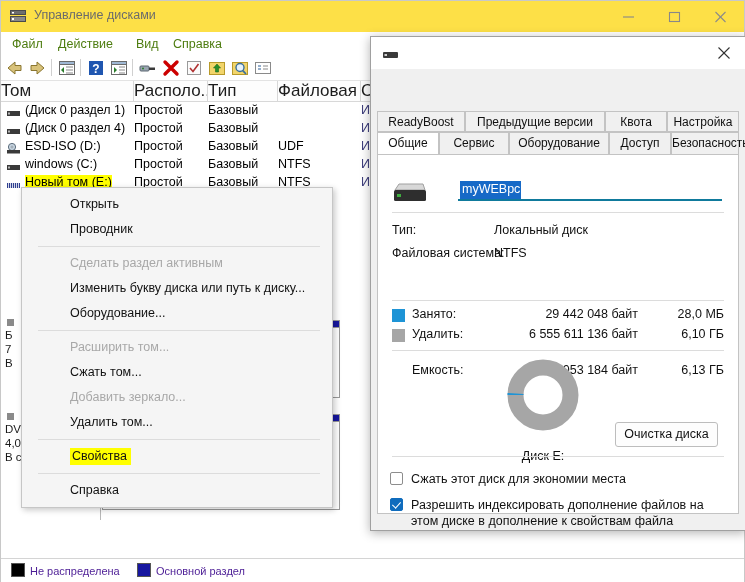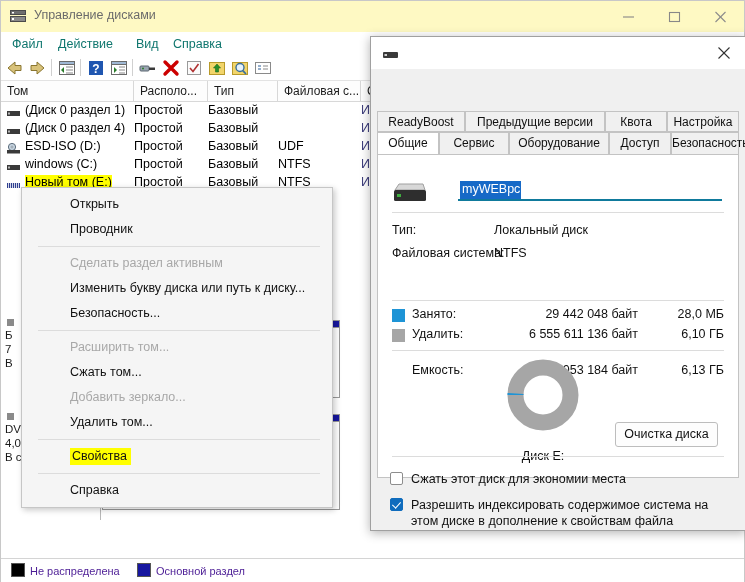--- a/index.html
+++ b/index.html
@@ -23,21 +23,21 @@
     width: 745px; height: 582px;
     background: #ffffff;
     border: 1px solid #c8c8c8;
     box-sizing: border-box;
   }
 
   
   #titlebar {
     position: absolute; left: 0; top: 0;
     width: 743px; height: 31px;
-    background: #fef9c3;
+    background: #fde047;
     box-sizing: border-box;
   }
   #title-icon {
     position: absolute; left: 9px; top: 8px;
     width: 16px; height: 14px;
   }
   #title-text {
     position: absolute; left: 33px; top: 7px;
     font-size: 12.5px; color: #6b6b6b;
     white-space: nowrap;
@@ -53,21 +53,21 @@
   #btn-close { right: 0px; }
 
   
   #menubar {
     position: absolute; left: 0; top: 31px;
     width: 743px; height: 23px;
     background: #ffffff;
   }
   .menu-item {
     position: absolute; top: 3px;
-    font-size: 12.5px; color: #0f766e;
+    font-size: 12.5px; color: #4d7c0f;
     padding: 2px 5px;
     white-space: nowrap;
     cursor: default;
     text-align: center;
   }
   #menu-file { left: 6px; }
   #menu-action { left: 52px; }
   #menu-view { left: 130px; }
   #menu-help { left: 167px; }
 
@@ -92,23 +92,23 @@
   
   #list-header {
     position: absolute; left: 0; top: 80px;
     width: 370px; height: 21px;
     background: #fdfdfd;
     border-bottom: 1px solid #d8d8d8;
     box-sizing: border-box;
   }
   .col-head {
     position: absolute; top: 0; height: 20px;
-    font-size: 12px; color: #1c1c1c;
+    font-size: 17px; color: #1c1c1c;
     line-height: 20px;
-    padding-left: 6px;
+    padding-left: 0;
     box-sizing: border-box;
     border-right: 1px solid #d8d8d8;
     white-space: nowrap;
     overflow: hidden;
     cursor: default;
   }
   
   #list-body {
     position: absolute; left: 0; top: 101px;
     width: 370px; height: 90px;
@@ -280,21 +280,21 @@
   }
   .tab.row1 { top: 0; }
   .tab.row2 { top: 21px; height: 40px; line-height: 21px; }
   .tab.active {
     background: #ffffff;
     border-bottom: 1px solid #ffffff;
     font-weight: normal;
   }
   #tab-pane {
     position: absolute; left: 6px; top: 85px;
-    width: 362px; height: 324px;
+    width: 362px; height: 360px;
     background: #ffffff;
     border: 1px solid #c3c3c3;
     box-sizing: border-box;
   }
 
   
   #drive-icon { position: absolute; left: 15px; top: 27px; width: 34px; height: 22px; }
   #label-input {
     position: absolute; left: 80px; top: 24px;
     width: 264px; height: 22px;
@@ -633,21 +633,21 @@
       <span class="legend-sw" style="background:#1717a0"></span><span>Основной раздел</span>
     </span>
   </div>
 
   <div id="ctx-menu">
     <div class="ctx-item">Открыть</div>
     <div class="ctx-item">Проводник</div>
     <div class="ctx-sep"></div>
     <div class="ctx-item disabled">Сделать раздел активным</div>
     <div class="ctx-item">Изменить букву диска или путь к диску...</div>
-    <div class="ctx-item">Безопасность...</div>
+    <div class="ctx-item">Оборудование...</div>
     <div class="ctx-sep"></div>
     <div class="ctx-item disabled">Расширить том...</div>
     <div class="ctx-item">Сжать том...</div>
     <div class="ctx-item disabled">Добавить зеркало...</div>
     <div class="ctx-item">Удалить том...</div>
     <div class="ctx-sep"></div>
     <div class="ctx-item"><span class="hlbox">Свойства</span></div>
     <div class="ctx-sep"></div>
     <div class="ctx-item">Справка</div>
   </div>
@@ -735,21 +735,21 @@
 
         <div id="hr-4"></div>
 
         <div class="cb-row" style="top:316px">
           <span class="cb-box"></span>
           <span class="cb-text">Сжать этот диск для экономии места</span>
         </div>
 
         <div class="cb-row" style="top:342px">
           <span class="cb-box checked"></span>
-          <span class="cb-text">Разрешить индексировать содержимое система на этом диске в дополнение к свойствам файла</span>
+          <span class="cb-text">Разрешить индексировать дополнение файлов на этом диске в дополнение к свойствам файла</span>
         </div>
 
       </div>
     </div>
   </div>
 
   <div id="prop-footer-line"></div>
   <div class="dlg-btn default" id="btn-ok">OK</div>
   <div class="dlg-btn" id="btn-cancel">Отмена</div>
   <div class="dlg-btn" id="btn-apply">Применить</div>

